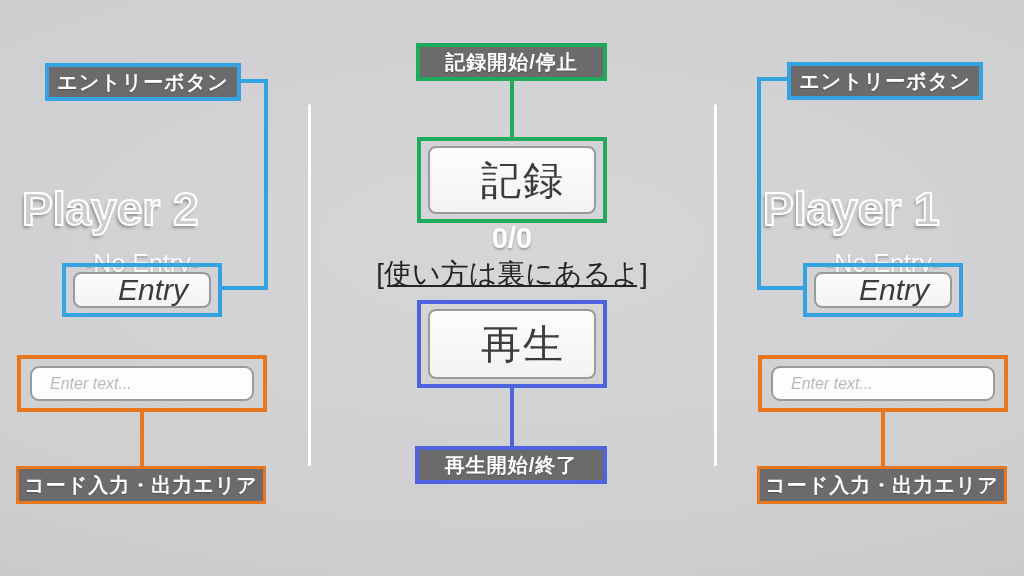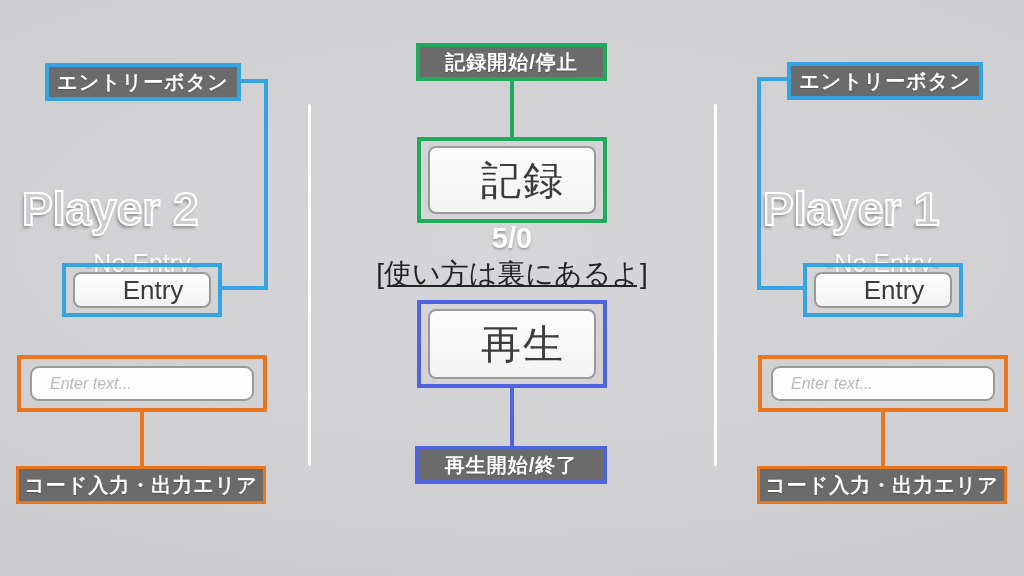--- a/index.html
+++ b/index.html
@@ -33,21 +33,21 @@
   .frame{display:flex;align-items:stretch;justify-content:stretch;background:transparent;}
 
   .ui-btn{
     flex:1;margin:5px 7px;border:2px solid #9a9a9a;border-radius:8px;
     background:linear-gradient(#fdfdfd,#f3f3f3);
     color:#3c3c3c;cursor:pointer;
     display:flex;align-items:center;justify-content:center;
     font-family:"Liberation Sans","DejaVu Sans",sans-serif;
     padding-left:28px;
   }
-  .entry-btn{font-size:26px;}
+  .entry-btn{font-size:30px;font-style:italic;}
   .big-btn{font-size:40px;letter-spacing:2px;}
 
   .ui-input{
     flex:1;margin:7px 9px;border:2px solid #9a9a9a;border-radius:9px;
     background:#fdfdfd;padding:0 18px;font-size:16px;font-style:italic;color:#555;
     font-family:"Liberation Sans","DejaVu Sans",sans-serif;min-width:0;
   }
   .ui-input::placeholder{color:#b9b9bc;font-style:italic;opacity:1;}
 
   .player-title{
@@ -101,21 +101,21 @@
   <div class="abs divider" style="left:714px;top:104px;width:3px;height:362px;"></div>
 
   <div class="abs callout b-green" style="left:416px;top:43px;width:191px;height:38px;align-items:center;">
     <span>記録開始/停止</span>
   </div>
   <div class="abs seg-green" style="left:510px;top:81px;width:4px;height:58px;"></div>
 
   <div class="abs frame b-green" style="left:417px;top:137px;width:190px;height:86px;">
     <button class="ui-btn big-btn">記録</button>
   </div>
-  <div class="abs counter" style="left:412px;top:222px;width:200px;">5/0</div>
+  <div class="abs counter" style="left:412px;top:222px;width:200px;">0/0</div>
   <div class="abs hint" style="left:362px;top:255px;width:300px;text-decoration:underline;">[使い方は裏にあるよ]</div>
 
   <div class="abs frame b-royal" style="left:417px;top:300px;width:190px;height:88px;">
     <button class="ui-btn big-btn">再生</button>
   </div>
   <div class="abs seg-royal" style="left:510px;top:388px;width:4px;height:58px;"></div>
   <div class="abs callout b-royal" style="left:415px;top:446px;width:192px;height:38px;">
     <span>再生開始/終了</span>
   </div>
 

